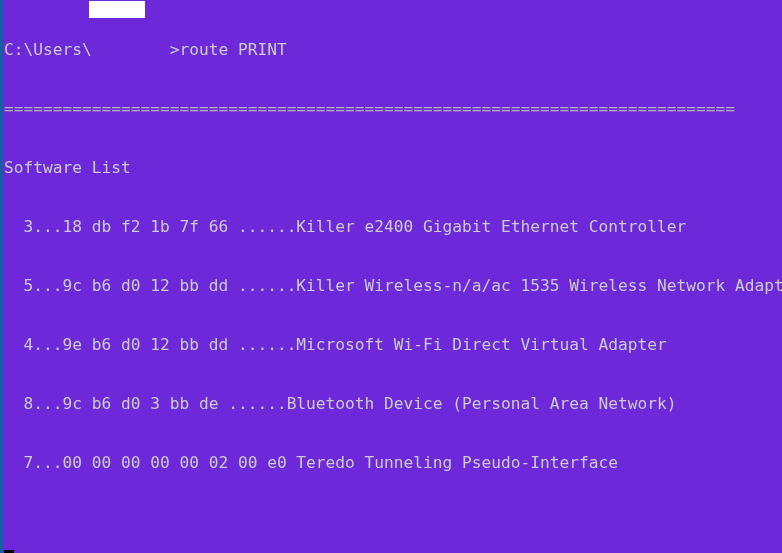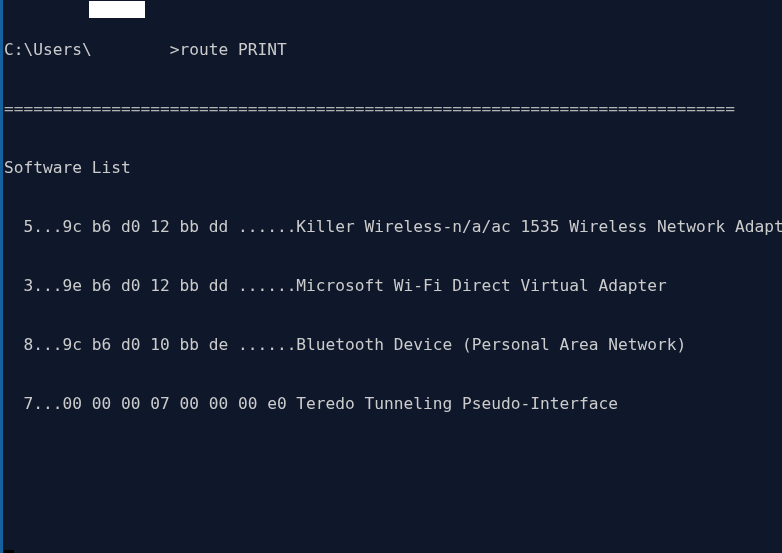--- a/index.html
+++ b/index.html
@@ -74,32 +74,33 @@
     top: 550px;
     width: 10px;
     height: 3px;
     background: #000000;
     z-index: 3;
   }
 </style>
 </head>
 <body>
 
-<div id="terminal" style="background: #0f172a; color: rgb(204, 204, 204);">
+<div id="terminal" style="background: #6d28d9; color: rgb(204, 204, 204);">
 
   <div id="left-accent" style="background: rgb(20, 97, 158);"></div>
 
   <div id="console-text">
     <span class="line">C:\Users\        &gt;route PRINT</span>
     <span class="line sep">===========================================================================</span>
     <span class="line">Software List</span>
+    <span class="line">  3...18 db f2 1b 7f 66 ......Killer e2400 Gigabit Ethernet Controller</span>
     <span class="line">  5...9c b6 d0 12 bb dd ......Killer Wireless-n/a/ac 1535 Wireless Network Adapter</span>
-    <span class="line">  3...9e b6 d0 12 bb dd ......Microsoft Wi-Fi Direct Virtual Adapter</span>
-    <span class="line">  8...9c b6 d0 10 bb de ......Bluetooth Device (Personal Area Network)</span>
-    <span class="line">  7...00 00 00 07 00 00 00 e0 Teredo Tunneling Pseudo-Interface</span>
+    <span class="line">  4...9e b6 d0 12 bb dd ......Microsoft Wi-Fi Direct Virtual Adapter</span>
+    <span class="line">  8...9c b6 d0 3 bb de ......Bluetooth Device (Personal Area Network)</span>
+    <span class="line">  7...00 00 00 00 00 02 00 e0 Teredo Tunneling Pseudo-Interface</span>
     
     
     
     
     
     
     
     
     
     

